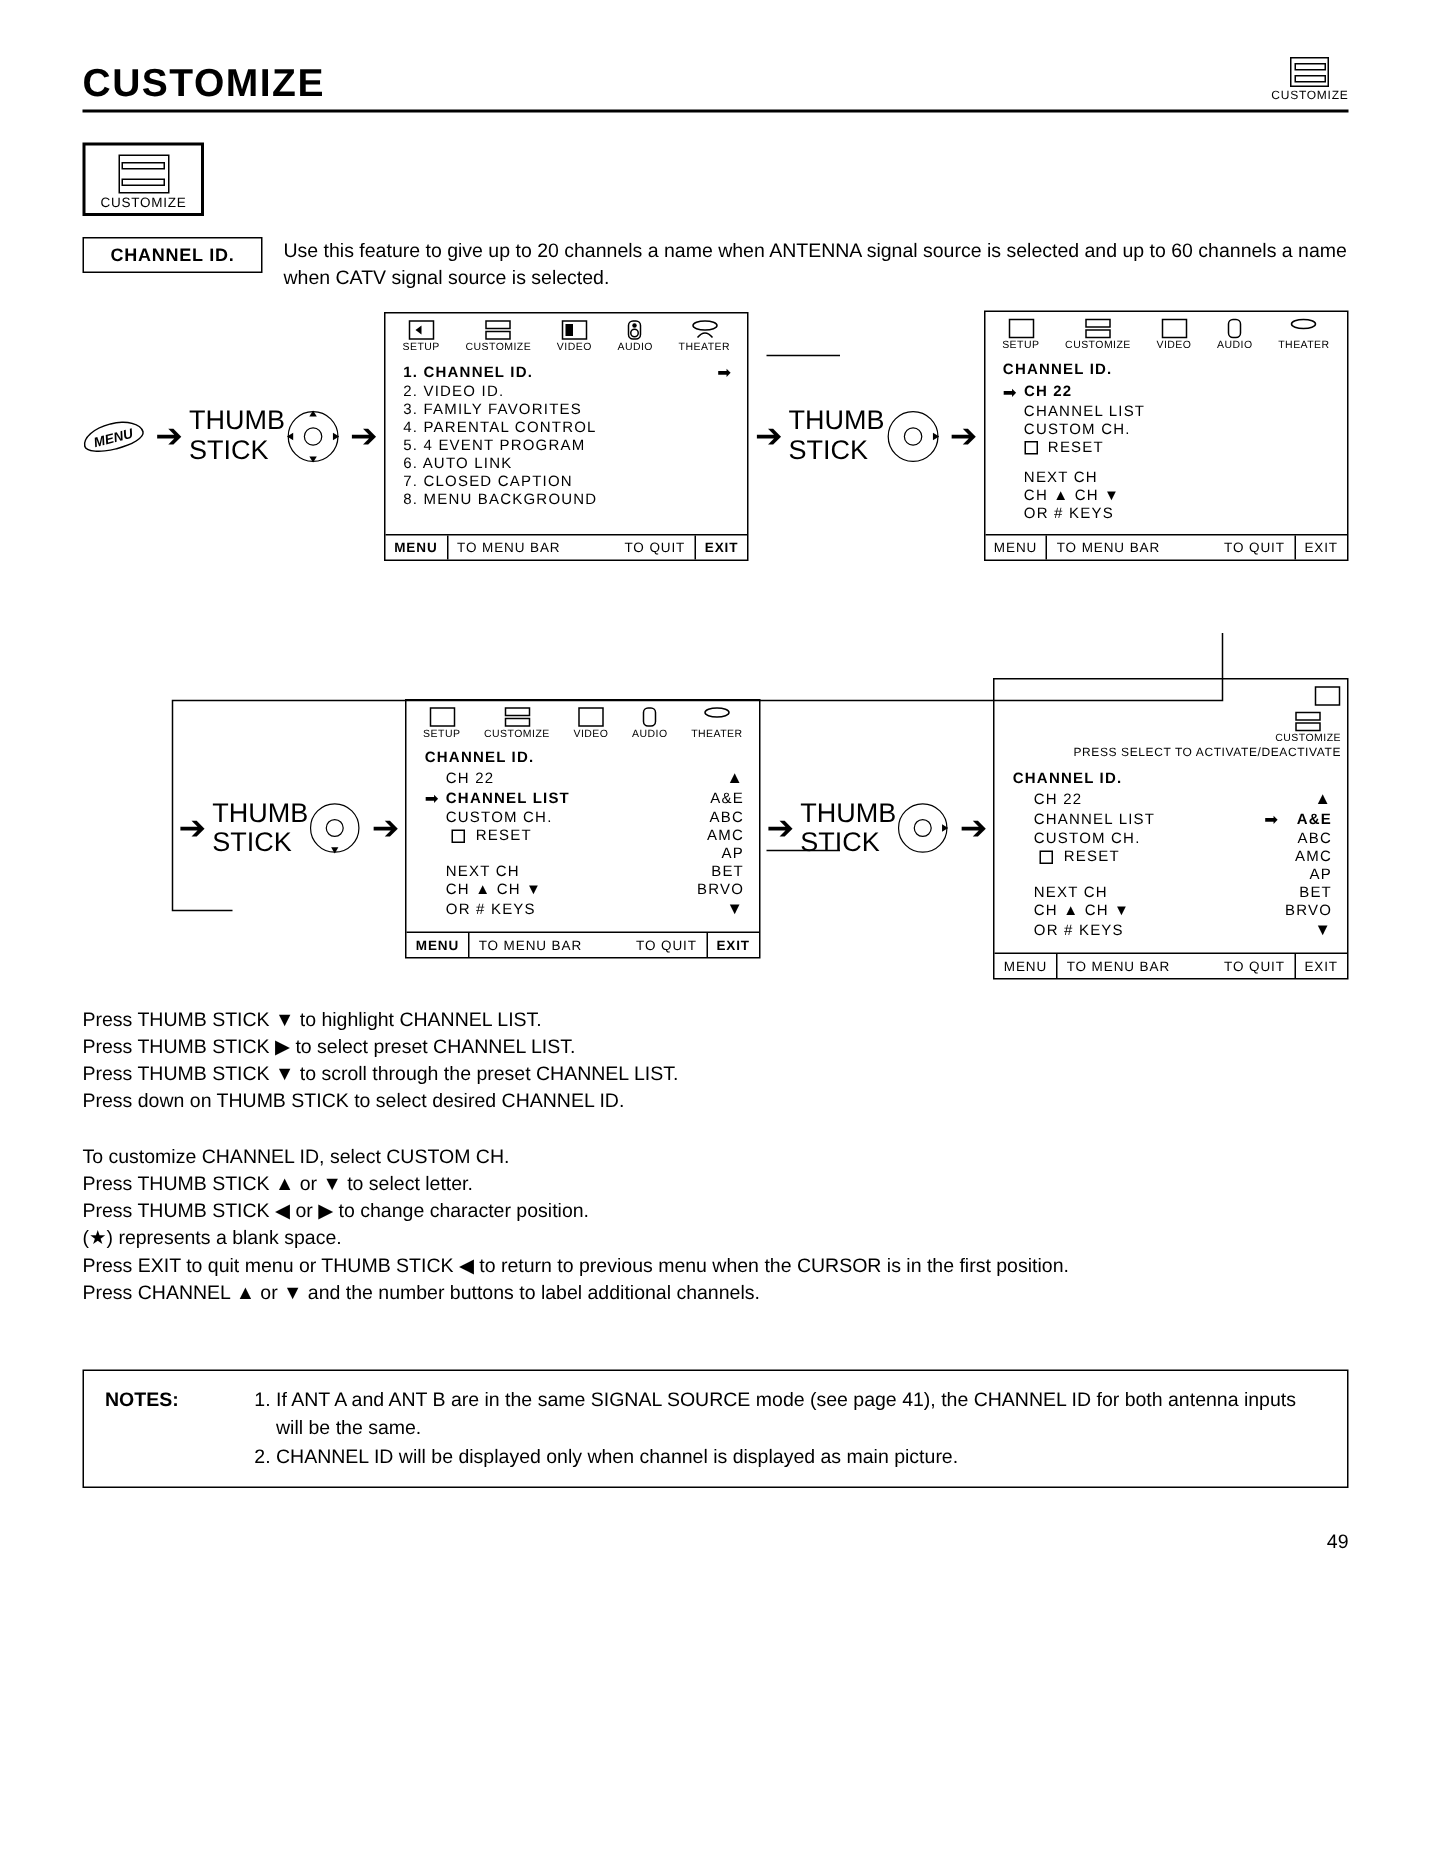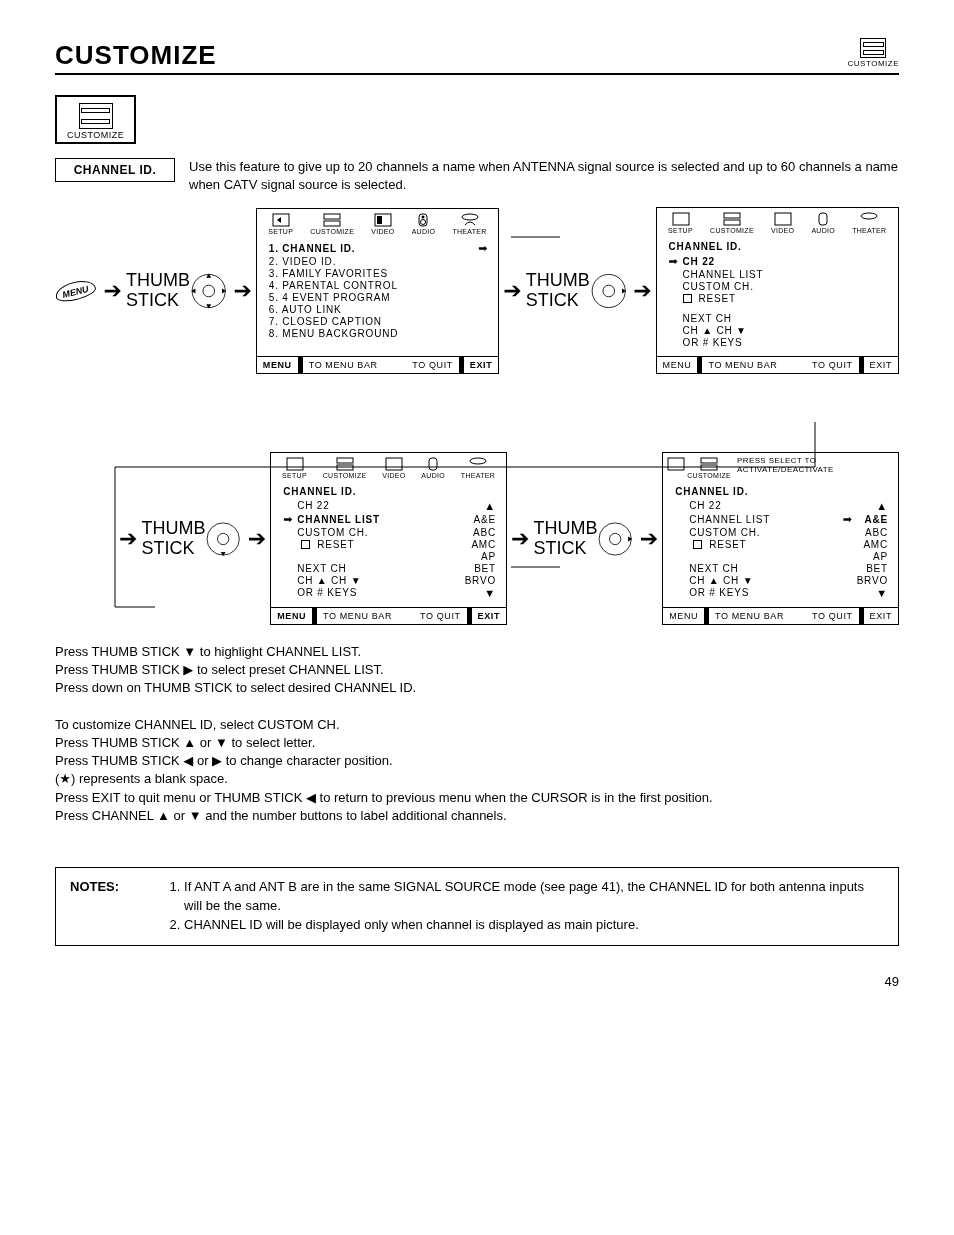--- a/index.html
+++ b/index.html
@@ -47,21 +47,21 @@
   }
   .menu-tabs { display:flex; justify-content:space-around; align-items:flex-end; padding:4px 4px 1px 4px; gap:2px;}
   .tab { text-align:center; font-size:7px; letter-spacing:0.3px;}
   .tab svg { display:block; margin:0 auto 1px auto;}
   .menu-body { padding:6px 10px 8px 12px; min-height:120px;}
   .menu-body .heading { font-weight:bold; font-size:10px; margin-bottom:2px;}
   .menu-body .line { display:flex; align-items:center; gap:4px; padding:0.5px 0;}
   .menu-footer { border-top:1px solid #000; display:flex; font-size:9px; letter-spacing:0.6px;}
   .menu-footer .seg { padding:3px 6px;}
   .menu-footer .bold { font-weight:bold;}
-  .menu-footer .sepv { border-left:5px solid #000000;}
+  .menu-footer .sepv { border-left:1px solid #000000;}
   .instr { font-size:13px; line-height:1.4; margin-top:18px;}
   .instr p { margin:0;}
   .notes-box { border:1px solid #000; padding:10px 14px; margin-top:24px; font-size:13px; line-height:1.45;}
   .notes-box .nlabel { font-weight:bold; display:inline-block; width:58px; vertical-align:top;}
   .notes-box ol { margin:0; padding-left:22px;}
   .notes-box .wrap { display:flex;gap:40px;}
   .page-num { text-align:right; font-size:13px; margin-top:28px;}
   .checkbox { width:9px; height:9px; border:1px solid #000; display:inline-block; vertical-align:middle; margin-right:3px;}
   .sel-arrow { font-size:11px;}
   .spacer { flex:1;}
@@ -349,21 +349,21 @@
     <span>THUMB</span><br><span>STICK</span>
   </div>
   <svg class="thumbstick" viewBox="0 0 50 50">
     <circle cx="25" cy="25" r="20" fill="none" stroke="#000"></circle>
         <circle cx="25" cy="25" r="7" fill="none" stroke="#000"></circle>
     <polygon points="46,25 41,22 41,28" fill="#000"></polygon>
   </svg>
   <span class="arrow">➔</span>
 
   <div class="menu-panel">
-    <div class="menu-tabs" style="align-items:flex-start;">
+    <div class="menu-tabs" style="align-items:flex-end;flex-direction:column;">
       <div class="tab">
             <svg width="18" height="14">
               <rect x="1" y="1" width="16" height="12" fill="none" stroke="#000"></rect>
             </svg>
           </div>
       <div class="tab"><svg width="18" height="14">
               <rect x="1" y="1" width="16" height="5" fill="none" stroke="#000"></rect>
               <rect x="1" y="8" width="16" height="5" fill="none" stroke="#000"></rect>
             </svg><span>CUSTOMIZE</span></div>
       <div style="flex:1; font-size:8px; letter-spacing:0.4px; line-height:1.1; text-align:left; padding-left:4px;">PRESS SELECT TO ACTIVATE/DEACTIVATE</div>
@@ -416,20 +416,21 @@
           <div class="seg sepv">EXIT</div>
     </div>
   </div>
 </div>
 
 </div>
 
 <div class="instr">
   <p>Press THUMB STICK ▼ to highlight CHANNEL LIST.</p>
   <p>Press THUMB STICK ▶ to select preset CHANNEL LIST.</p>
+  <p>Press THUMB STICK ▼ to scroll through the preset CHANNEL LIST.</p>
   <p>Press down on THUMB STICK to select desired CHANNEL ID.</p>
   <br>
   <p>To customize CHANNEL ID, select CUSTOM CH.</p>
   <p>Press THUMB STICK ▲ or ▼ to select letter.</p>
   <p>Press THUMB STICK ◀ or ▶ to change character position.</p>
   <p>(★) represents a blank space.</p>
   <p>Press EXIT to quit menu or THUMB STICK ◀ to return to previous menu when the CURSOR is in the first position.</p>
   <p>Press CHANNEL ▲ or ▼ and the number buttons to label additional channels.</p>
   <br>
 </div>

